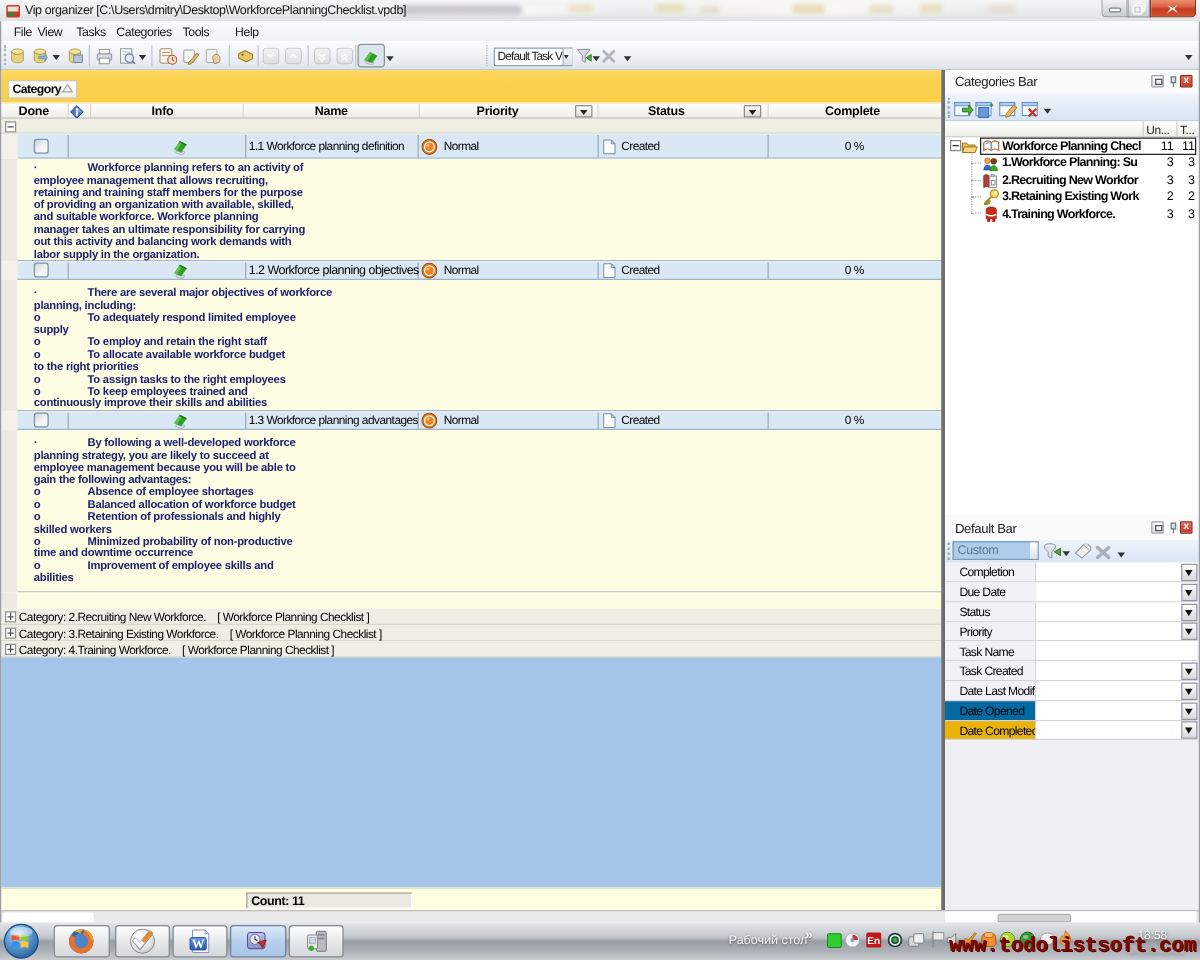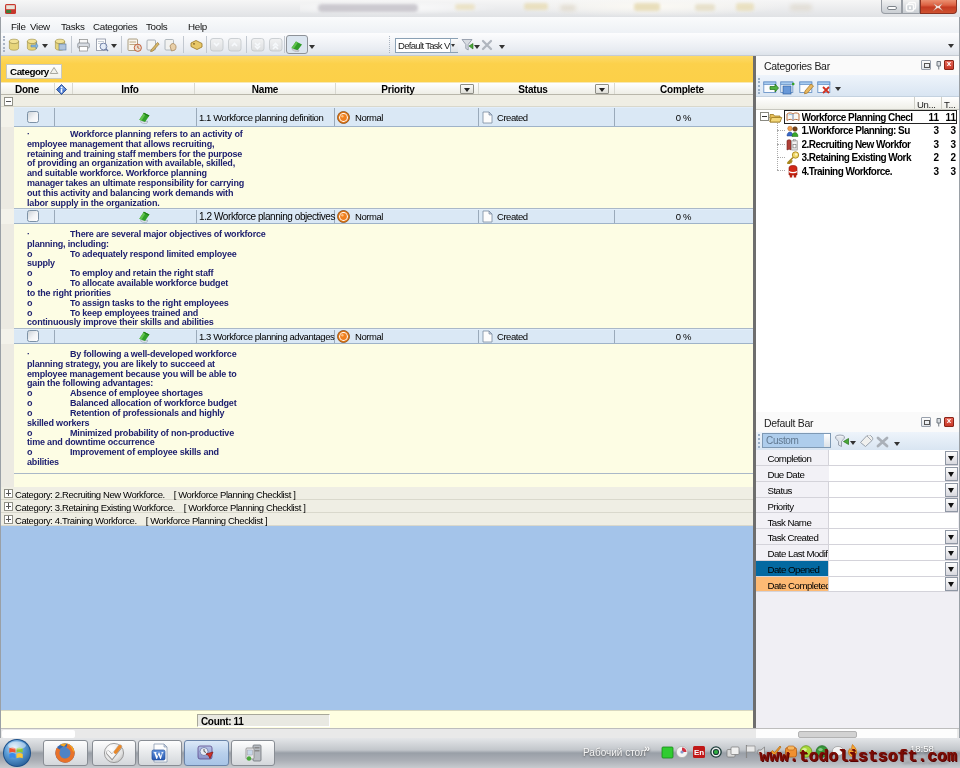--- a/index.html
+++ b/index.html
@@ -8,21 +8,21 @@
 .nl{position:absolute;left:0;width:740px;height:10px;font-size:9px;font-weight:bold;letter-spacing:-0.18px;color:#1f2170}
 .nb{position:absolute;left:27px}
 .nt{position:absolute;left:70px}
 .n2{position:absolute;left:27px}
 .ddb{position:absolute;width:14px;height:10px;background:linear-gradient(#fbfbf8,#dfdfd8);border:1px solid #8e8e86;box-sizing:border-box;border-radius:1px}
 .ddb:after{content:"";position:absolute;left:3px;top:3px;border:3px solid transparent;border-top:4px solid #222}
 .fbtn{position:absolute;width:13px;height:14px;background:linear-gradient(#fdfdfd,#d8d8de);border:1px solid #8f97a4;box-sizing:border-box}
 .fbtn:after{content:"";position:absolute;left:2px;top:4px;border:3.5px solid transparent;border-top:5px solid #111}
 .vline{position:absolute;top:0;bottom:0;width:1px}
 .trtext{font-size:10px;font-weight:bold;letter-spacing:-0.55px;color:#000;white-space:nowrap}
-.trnum{font-size:10px;font-weight:bold;color:#000;text-align:right;position:absolute}
+.trnum{font-size:10px;font-weight:normal;color:#000;text-align:right;position:absolute}
 .flabel{font-size:9.7px;letter-spacing:-0.52px;color:#000;position:absolute;left:12px;top:3.2px;white-space:nowrap}
 .pbtn{position:absolute;width:10px;height:10px;background:linear-gradient(#fcfcfc,#dfe3e8);border:1px solid #98a0ac;box-sizing:border-box;border-radius:1px}
 .menu{font-size:9.8px;letter-spacing:-0.3px;color:#111;position:absolute}
 </style></head><body>
 <div id="s">
 
 <div class="ab" style="left:0;top:0;width:960px;height:17px;background:linear-gradient(#f6f6f6,#e9eaec 60%,#e0e2e5)"></div>
 <div class="ab" style="left:300px;top:1px;width:200px;height:14px;background:radial-gradient(ellipse at 40% 50%,rgba(255,255,255,.9),rgba(255,255,255,0) 70%)"></div>
 <div class="ab" style="left:520px;top:0;width:260px;height:16px;background:radial-gradient(ellipse at 50% 40%,rgba(252,250,244,.95),rgba(250,248,242,0) 75%)"></div>
 <div class="ab" style="left:318px;top:3.5px;width:100px;height:8px;background:#bdbac2;opacity:.75;border-radius:4px;filter:blur(1.6px)"></div>
@@ -32,20 +32,21 @@
 <div class="ab" style="left:634px;top:3px;width:26px;height:8px;background:#e6dab2;opacity:.85;border-radius:3px;filter:blur(1.8px)"></div>
 <div class="ab" style="left:695px;top:4px;width:20px;height:7px;background:#e4dcc2;opacity:.8;border-radius:3px;filter:blur(1.8px)"></div>
 <div class="ab" style="left:736px;top:3px;width:18px;height:8px;background:#e8ddb6;opacity:.8;border-radius:3px;filter:blur(1.8px)"></div>
 <div class="ab" style="left:790px;top:4px;width:22px;height:7px;background:#ded8cc;opacity:.7;border-radius:3px;filter:blur(2px)"></div>
 
 <svg class="ab" style="left:4px;top:2px" width="13" height="13">
       <rect x="1" y="2" width="11" height="10" rx="1.5" fill="#c8372d"></rect>
       <rect x="2.2" y="3.2" width="8.6" height="4" fill="#e8e4da"></rect>
       <rect x="2.2" y="8" width="5" height="3" fill="#3f7d3a"></rect>
     </svg>
+<div class="ab" style="left:20px;top:3px;font-size:10px;letter-spacing:-0.32px;color:#151515">Vip organizer [C:\Users\dmitry\Desktop\WorkforcePlanningChecklist.vpdb]</div>
 
 <div class="ab" style="left:881px;top:0;width:21px;height:14px;background:linear-gradient(#f2f2f2,#d8dbdf 60%,#caced3);border:1px solid #989da4;border-top:none;border-radius:0 0 0 4px;box-sizing:border-box"></div>
 <div class="ab" style="left:887px;top:6px;width:10px;height:3.5px;background:#fdfdfd;border:1px solid #7d838a;border-radius:2px;box-sizing:border-box"></div>
 <div class="ab" style="left:902px;top:0;width:18px;height:14px;background:linear-gradient(#f2f2f2,#d8dbdf 60%,#caced3);border:1px solid #989da4;border-top:none;box-sizing:border-box"></div>
 <svg class="ab" style="left:904px;top:1px" width="14" height="12">
       <rect x="4.5" y="1.5" width="7" height="6.5" rx="1.5" fill="none" stroke="#fcfcfc" stroke-width="1.4"></rect>
       <rect x="2.5" y="3.5" width="7" height="6.5" rx="1.5" fill="#d2d6da" stroke="#fcfcfc" stroke-width="1.4"></rect>
       <rect x="5" y="5.5" width="2" height="2.5" fill="#fcfcfc"></rect>
     </svg>
 <div class="ab" style="left:920px;top:0;width:37px;height:14px;background:linear-gradient(#eb9071,#dd6243 40%,#c43b22 55%,#cf5230);border:1px solid #8a3322;border-top:none;border-radius:0 0 4px 0;box-sizing:border-box"></div>
@@ -608,21 +609,21 @@
 <div class="ab" style="left:755.5px;top:544.9999999999999px;width:73.5px;height:15.8px;background:#f2f1f6;border-bottom:1px solid #d4d3da;border-right:1px solid #d4d3da;box-sizing:border-box;overflow:hidden">
         <span class="flabel">Date Last Modified</span>
       </div>
 <div class="ab" style="left:829px;top:544.9999999999999px;width:128.5px;height:15.8px;background:#fff;border-bottom:1px solid #d4d3da;box-sizing:border-box"></div>
 <div class="fbtn" style="left:944.5px;top:545.7999999999998px"></div>
 <div class="ab" style="left:755.5px;top:560.7999999999998px;width:73.5px;height:15.8px;background:#0369a1;border-bottom:1px solid #d4d3da;border-right:1px solid #d4d3da;box-sizing:border-box;overflow:hidden">
         <span class="flabel">Date Opened</span>
       </div>
 <div class="ab" style="left:829px;top:560.7999999999998px;width:128.5px;height:15.8px;background:#fff;border-bottom:1px solid #d4d3da;box-sizing:border-box"></div>
 <div class="fbtn" style="left:944.5px;top:561.5999999999998px"></div>
-<div class="ab" style="left:755.5px;top:576.5999999999998px;width:73.5px;height:15.8px;background:#fdba74;border-bottom:1px solid #d4d3da;border-right:1px solid #d4d3da;box-sizing:border-box;overflow:hidden">
+<div class="ab" style="left:755.5px;top:576.5999999999998px;width:73.5px;height:15.8px;background:#eab308;border-bottom:1px solid #d4d3da;border-right:1px solid #d4d3da;box-sizing:border-box;overflow:hidden">
         <span class="flabel">Date Completed</span>
       </div>
 <div class="ab" style="left:829px;top:576.5999999999998px;width:128.5px;height:15.8px;background:#fff;border-bottom:1px solid #d4d3da;box-sizing:border-box"></div>
 <div class="fbtn" style="left:944.5px;top:577.3999999999997px"></div>
     </div>
 
 <div class="ab" style="left:0;top:728px;width:960px;height:10px;background:#e9e9e9;border-top:1px solid #bdbdbd;box-sizing:border-box"></div>
 <div class="ab" style="left:2px;top:730px;width:73px;height:8px;background:#fff;border-radius:2px"></div>
 <div class="ab" style="left:756px;top:729px;width:201px;height:9px;background:#fdfdfd"></div>
 <div class="ab" style="left:798px;top:730.5px;width:59px;height:7px;background:#d2d2d2;border:1px solid #b2b2b2;border-radius:2px;box-sizing:border-box"></div>

